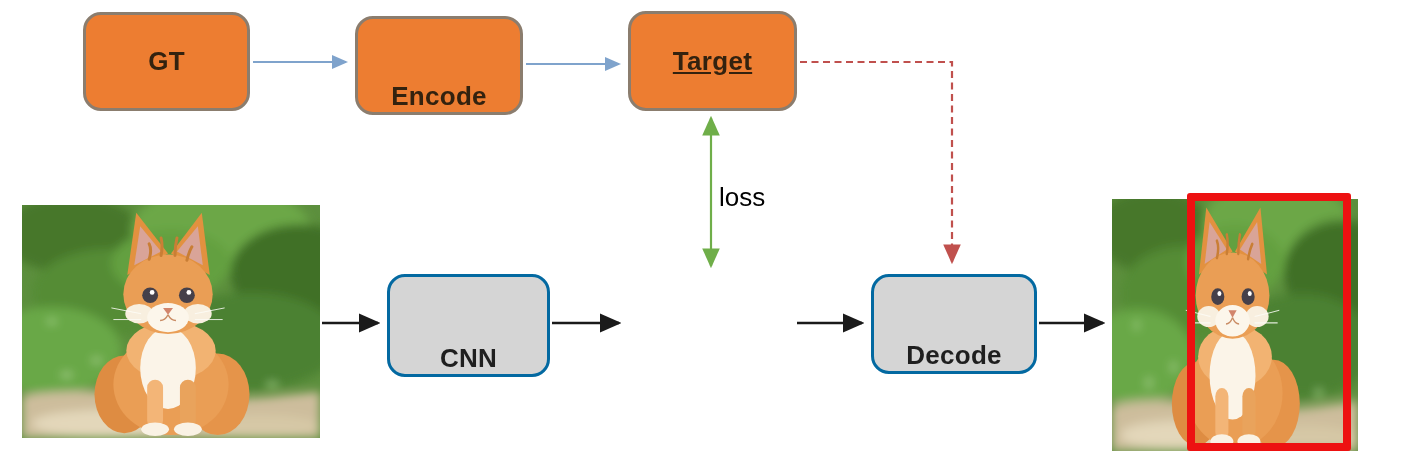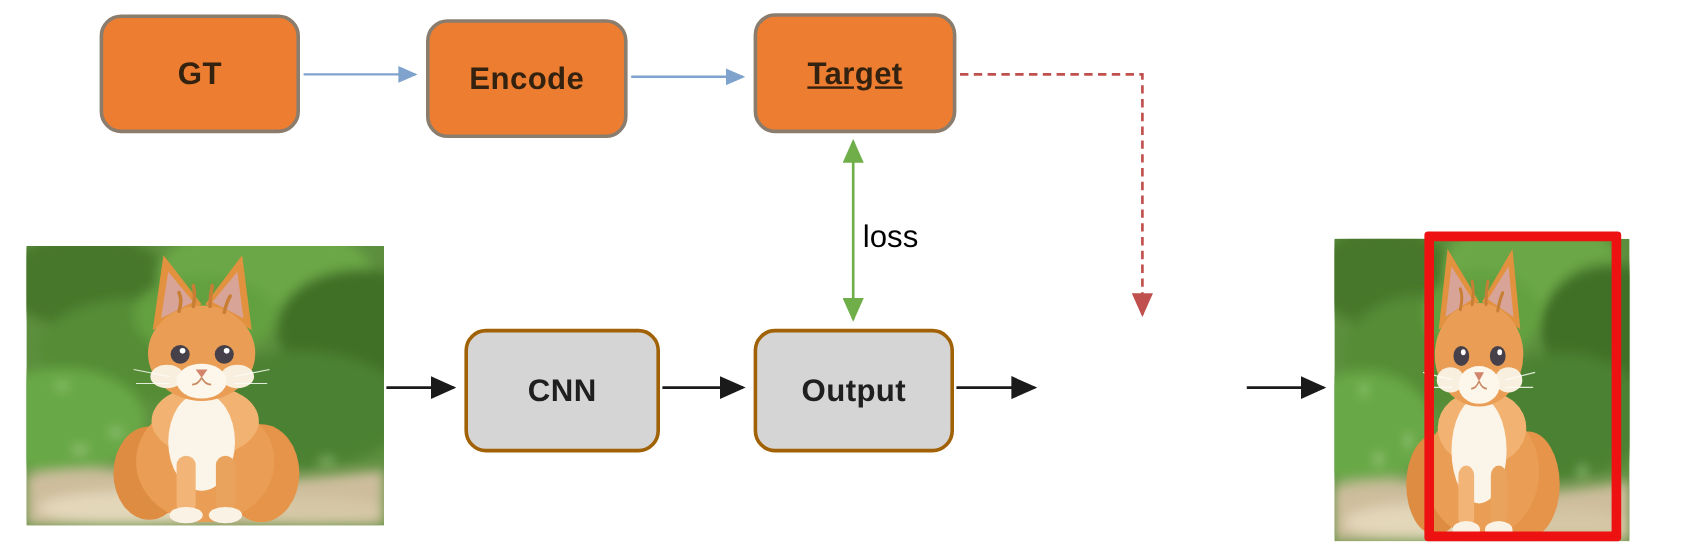--- a/index.html
+++ b/index.html
@@ -7,23 +7,23 @@
     position:relative; width:1411px; height:455px; background:#ffffff;
     font-family:"Liberation Sans", sans-serif; overflow:hidden;padding-left:44px;
   }
   .arrows { position:absolute; left:0; top:0; width:1411px; height:455px; pointer-events:none; }
   .node {
     position:absolute; display:flex; align-items:center; justify-content:center;
     border-radius:18px; font-weight:bold; font-size:26px; letter-spacing:0.3px;
     box-sizing:border-box;
   }
   .node.orange { background:#ED7D31; border:3px solid #8B7D6E; color:#33220F; }
-  .node.gray   { background:#D5D5D5; border:3px solid #a16207; color:#1F1F1F; }
+  .node.gray   { background:#D5D5D5; border:3px solid #0369a1; color:#1F1F1F;align-items:flex-end; }
   .node-gt     { left:83px;  top:12px;  width:167px; height:99px; }
-  .node-encode { left:355px; top:16px;  width:168px; height:99px; }
+  .node-encode { left:355px; top:16px;  width:168px; height:99px;align-items:flex-end; }
   .node-target { left:628px; top:11px;  width:169px; height:100px;text-decoration:underline; }
   .node-cnn    { left:387px; top:274px; width:163px; height:103px; }
   .node-output { left:628px; top:274px; width:167px; height:103px; }
   .node-decode { left:871px; top:274px; width:166px; height:100px; }
   .loss-label { position:absolute; left:719px; top:182px; font-size:26px; color:#000000; }
   .photo { position:absolute; }
   .photo svg { width:100%; height:100%; display:block; }
   .photo-input  { left:22px;   top:205px; width:298px; height:233px; }
   .photo-output { left:1112px; top:199px; width:246px; height:252px; }
   .bbox {
@@ -123,22 +123,22 @@
   <div class="node orange node-encode">
     <span>Encode</span>
   </div>
   <div class="node orange node-target">
     <span>Target</span>
   </div>
 
   <div class="node gray node-cnn">
     <span>CNN</span>
   </div>
-  <div class="node gray node-output">
-    <span>Output</span>
+  <div class="node gray node-decode">
+    <span>Decode</span>
   </div>
 
   <div class="loss-label">loss</div>
 
   <div class="photo photo-input">
     <svg viewBox="0 0 300 240" preserveAspectRatio="none">
       <use href="#cat-scene"></use>
     </svg>
   </div>
 

